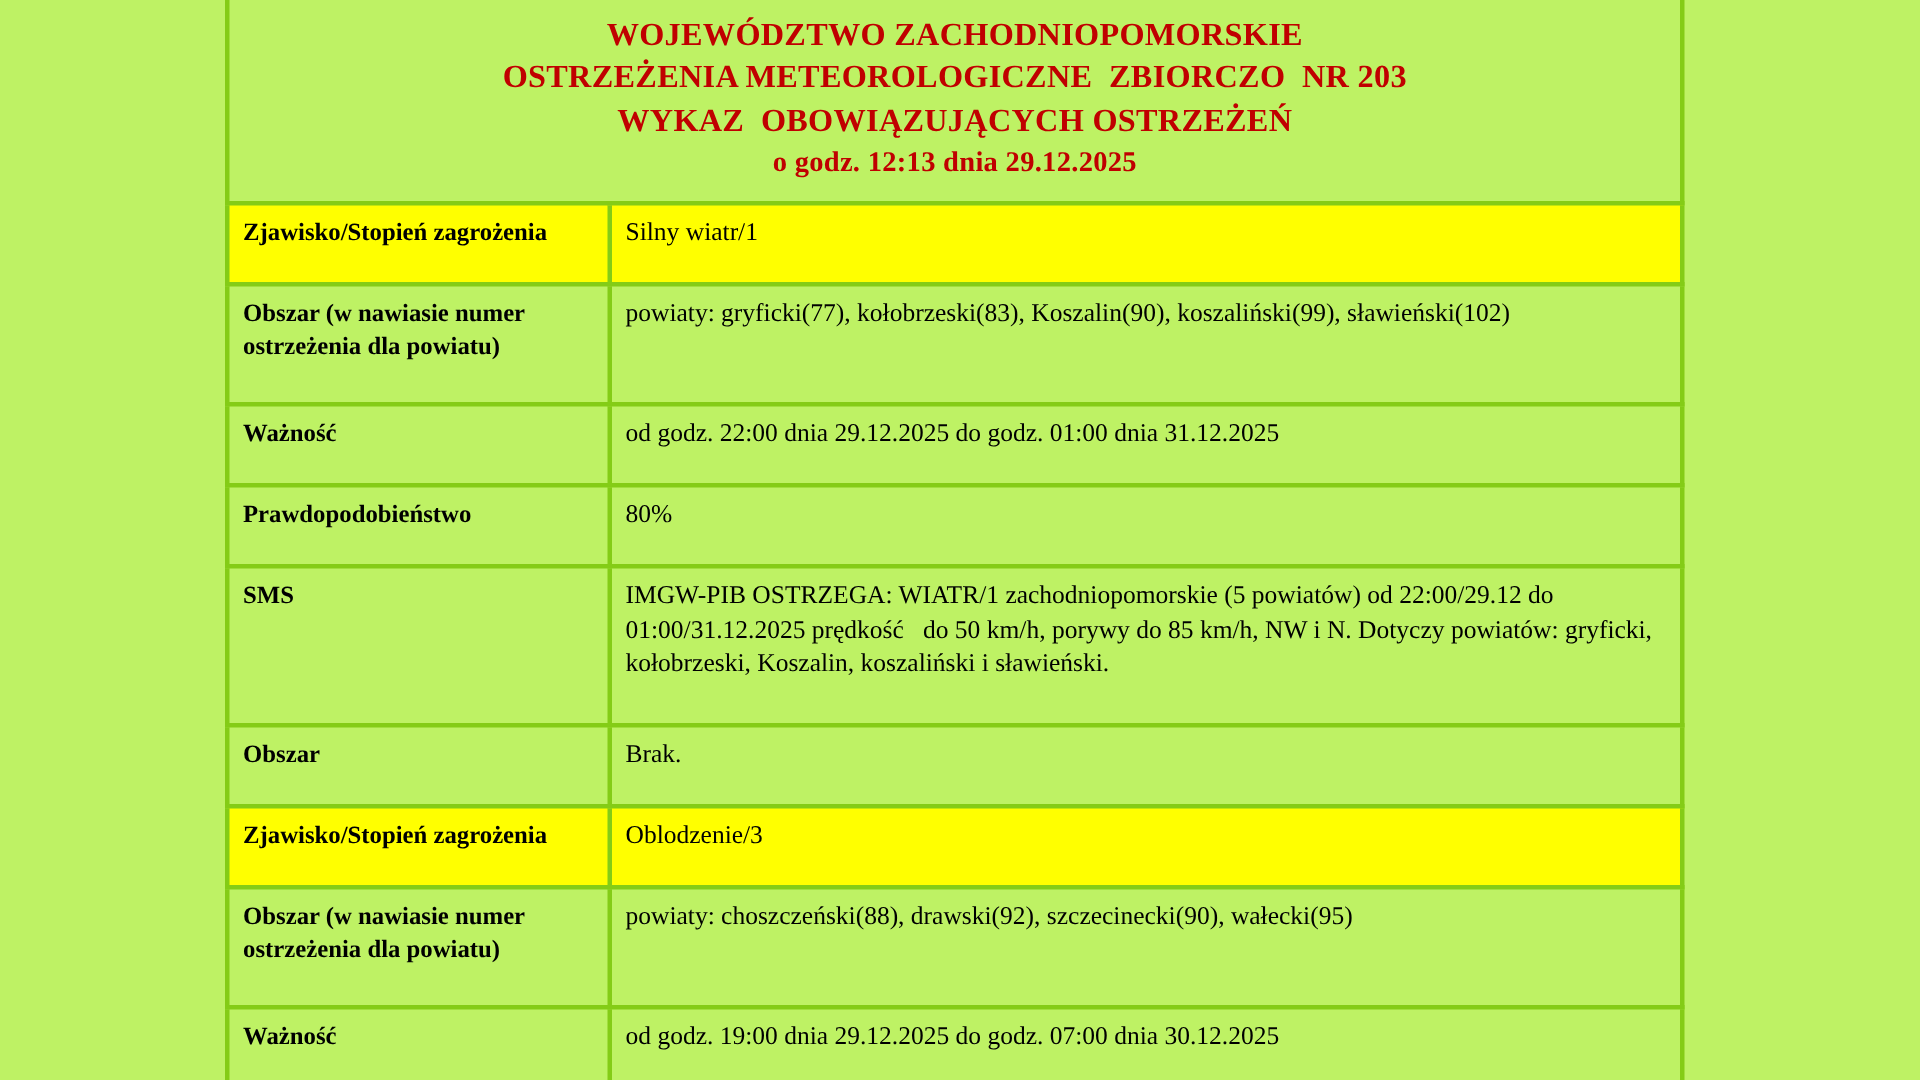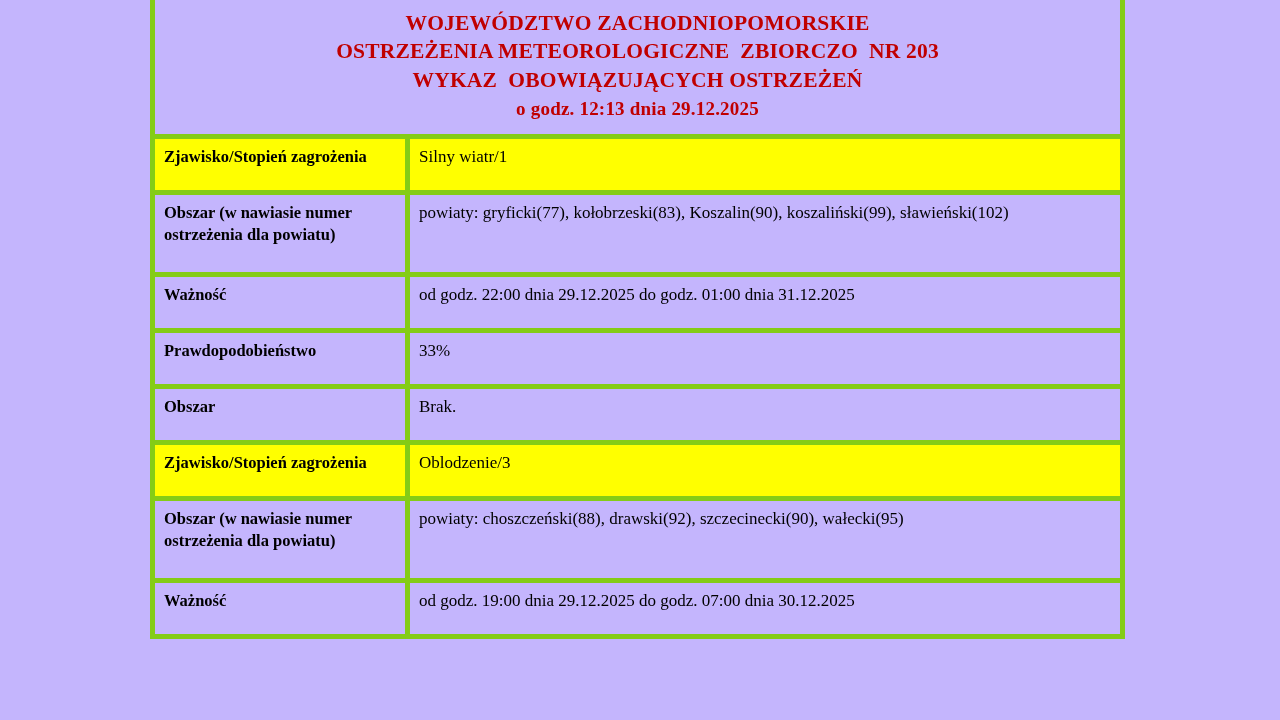--- a/index.html
+++ b/index.html
@@ -13,38 +13,38 @@
     height: 720px;
     overflow: hidden;
     font-family: "Liberation Serif", "DejaVu Serif", serif;
     color: #000000;
   }
 
   #page {
     position: relative;
     width: 1280px;
     height: 720px;
-    background: #c4b5fd;
+    background: #bef264;
   }
 
   
   .doc-table {
     position: absolute;
     left: 150px;
     top: -2px;
     width: 970px;
     border-collapse: collapse;
     table-layout: fixed;
   }
 
   .doc-table col.label-col { width: 255px; }
   .doc-table col.value-col { width: 715px; }
 
   .doc-table td {
-    border: 5px solid #84cc16;
+    border: 3px solid #84cc16;
     vertical-align: top;
     padding: 7px 8px 18px 9px;
     font-size: 16.5px;
     line-height: 1.33;
   }
 
   
   td.title-cell {
     text-align: center;
     padding: 8px 6px 10px 6px;
@@ -125,24 +125,28 @@
         <td class="value">powiaty: gryficki(77), kołobrzeski(83), Koszalin(90), koszaliński(99), sławieński(102)</td>
       </tr>
 
       <tr class="r-one">
         <td class="label">Ważność</td>
         <td class="value">od godz. 22:00 dnia 29.12.2025 do godz. 01:00 dnia 31.12.2025</td>
       </tr>
 
       <tr class="r-one">
         <td class="label">Prawdopodobieństwo</td>
-        <td class="value">33%</td>
+        <td class="value">80%</td>
       </tr>
 
 
+      <tr class="r-three">
+        <td class="label">SMS</td>
+        <td class="value nowrap-pre">IMGW-PIB OSTRZEGA: WIATR/1 zachodniopomorskie (5 powiatów) od 22:00/29.12 do 01:00/31.12.2025 prędkość   do 50 km/h, porywy do 85 km/h, NW i N. Dotyczy powiatów: gryficki, kołobrzeski, Koszalin, koszaliński i sławieński.</td>
+      </tr>
 
 
       <tr class="r-one">
         <td class="label">Obszar</td>
         <td class="value">Brak.</td>
       </tr>
 
       <tr class="hazard-row r-one">
         <td class="label">Zjawisko/Stopień zagrożenia</td>
         <td class="value">Oblodzenie/3</td>

